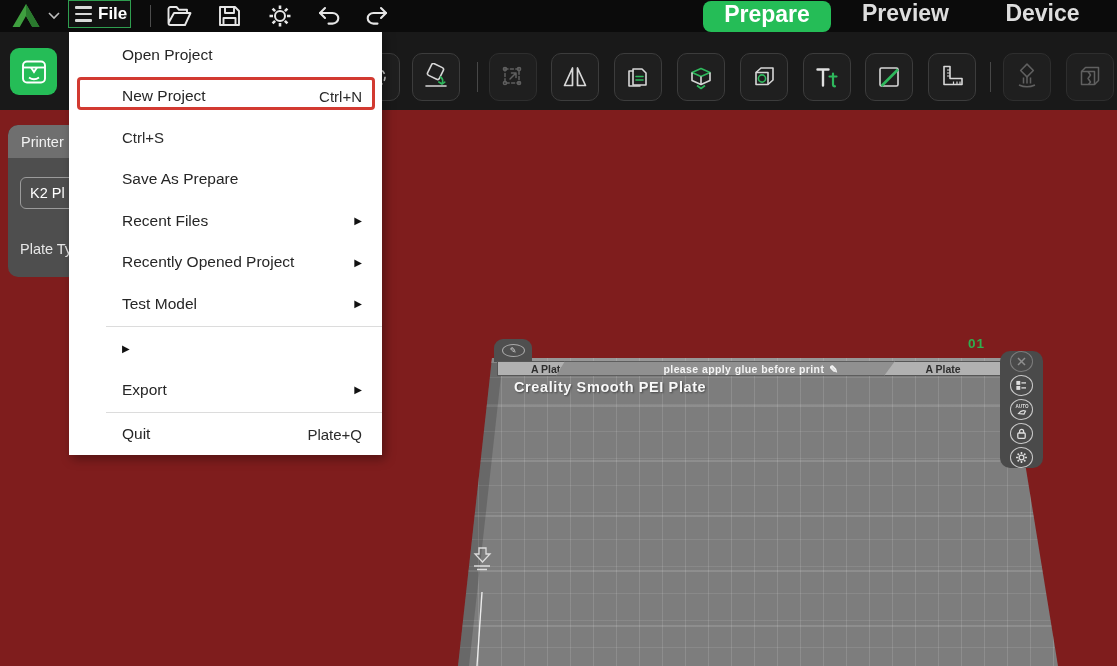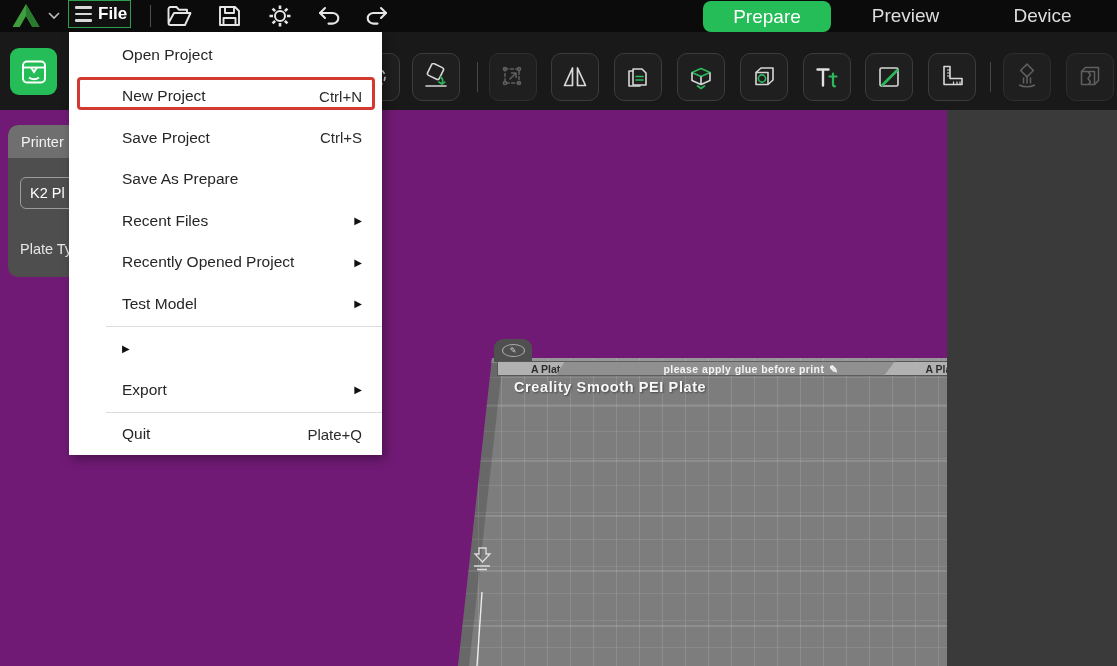--- a/index.html
+++ b/index.html
@@ -12,37 +12,37 @@
   .logo-wrap { position:absolute; left:8px; top:2px; display:flex; align-items:center; gap:4px; }
   .file-btn { position:absolute; left:68px; top:0; width:63px; height:28px;
     border:1px solid #2f9e4f; display:flex; align-items:center; gap:6px; padding:0 6px;
     color:#fff; font-size:17px; font-weight:bold; background:#111; }
   .hamburger { display:flex; flex-direction:column; gap:4px; }
   .hamburger span { display:block; width:17px; height:2.5px; background:#d9d9d9; border-radius:1px; }
   .tb-divider { position:absolute; left:150px; top:5px; width:1px; height:22px; background:#4d4d4d; }
   .tb-icon { position:absolute; top:3px; width:30px; height:26px; display:flex;
     align-items:center; justify-content:center; cursor:pointer; }
   .tabs { position:absolute; right:0; top:0; height:32px; }
-  .tab { position:absolute; top:0; height:32px; display:flex; align-items:center;
-    justify-content:center; color:#dedede; font-size:19px; font-weight:normal; cursor:pointer; }
+  .tab { position:absolute; top:0; height:32px; display:flex; align-items:flex-start;
+    justify-content:center; color:#dedede; font-size:23px; font-weight:bold; cursor:pointer; }
   .tab.active { background:#25bd57; color:#fff; border-radius:8px; top:1px; height:31px; }
 
   
   .toolbar2 { position:absolute; left:0; top:32px; width:1117px; height:78px;
     background:#191919; z-index:20; }
   .green-btn { position:absolute; left:10px; top:16px; width:47px; height:47px;
     background:#25bd57; border-radius:9px; display:flex; align-items:center; justify-content:center; cursor:pointer; }
   .tool-btn { position:absolute; top:21px; width:48px; height:48px; border:1px solid #3c3c3c;
     border-radius:10px; background:#1f1f1f; display:flex; align-items:center; justify-content:center; cursor:pointer; }
   .tool-btn.dim { border-color:#2e2e2e; }
   .t2-div { position:absolute; top:30px; width:1px; height:30px; background:#474747; }
 
   
-  .viewport { position:absolute; left:0; top:110px; width:947px; height:556px;
-    background:#701a75; z-index:5; overflow:hidden; }
+  .viewport { position:absolute; left:0; top:110px; width:1117px; height:556px;
+    background:#7f1d1d; z-index:5; overflow:hidden; }
 
   
   .printer-panel { position:absolute; left:8px; top:15px; width:96px; height:152px;
     background:#4e4e4e; border-radius:10px; overflow:hidden; }
   .printer-tab { width:100%; height:33px; background:#6f6f6f; border-radius:10px 10px 0 0;
     display:flex; align-items:center; padding-left:13px; color:#f2f2f2; font-size:14.5px; cursor:pointer; }
   .printer-select { position:absolute; left:12px; top:52px; width:110px; height:32px;
     border:1px solid #9b9b9b; border-radius:6px; display:flex; align-items:center;
     padding-left:9px; color:#fff; font-size:14.5px; cursor:pointer; }
   .plate-type-label { position:absolute; left:12px; top:116px; color:#e6e6e6; font-size:14.5px; }
@@ -356,21 +356,20 @@
 
 <div class="menu">
   <div class="menu-item">
     <span class="label">Open Project</span>
   </div>
   <div class="menu-item">
     <span class="label">New Project</span>
     <span class="shortcut">Ctrl+N</span>
   </div>
   <div class="menu-item">
-    <span class="label">Save Project</span>
     <span class="shortcut">Ctrl+S</span>
   </div>
   <div class="menu-item">
     <span class="label">Save As Prepare</span>
   </div>
   <div class="menu-item">
     <span class="label">Recent Files</span>
     <span class="sub-arrow">▶</span>
   </div>
   <div class="menu-item">

